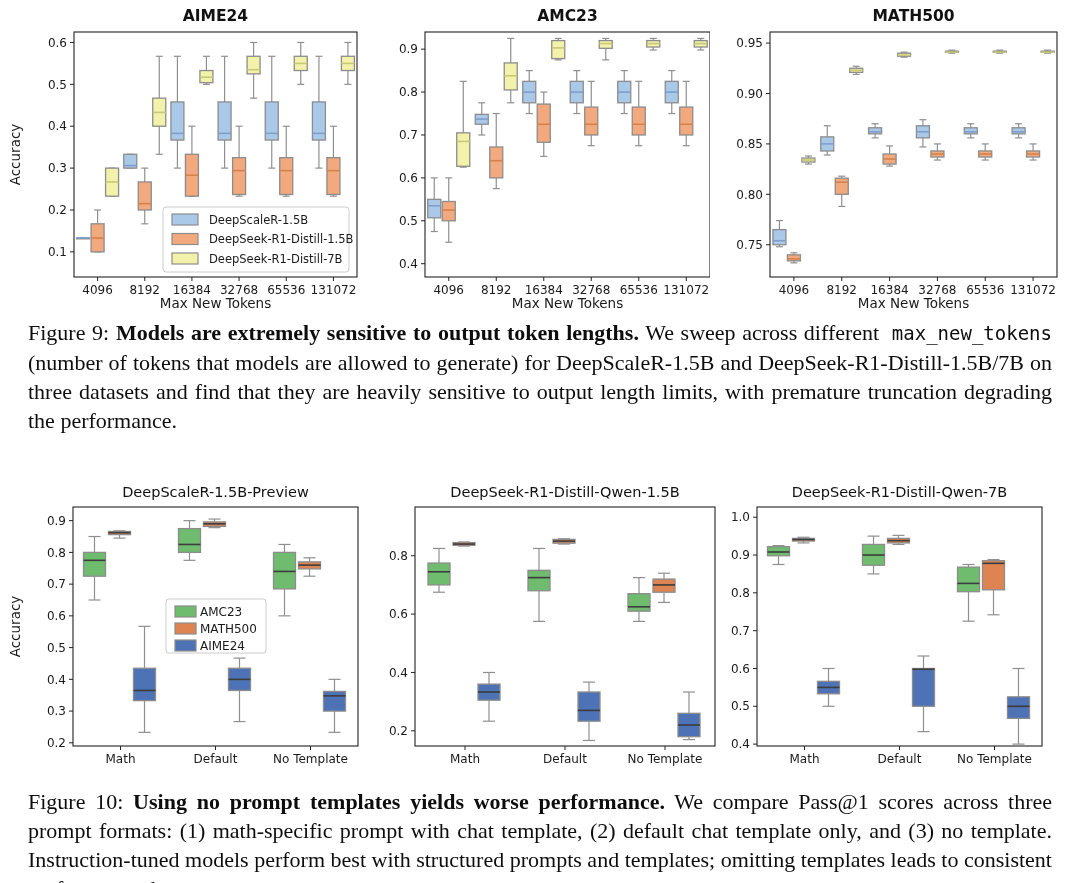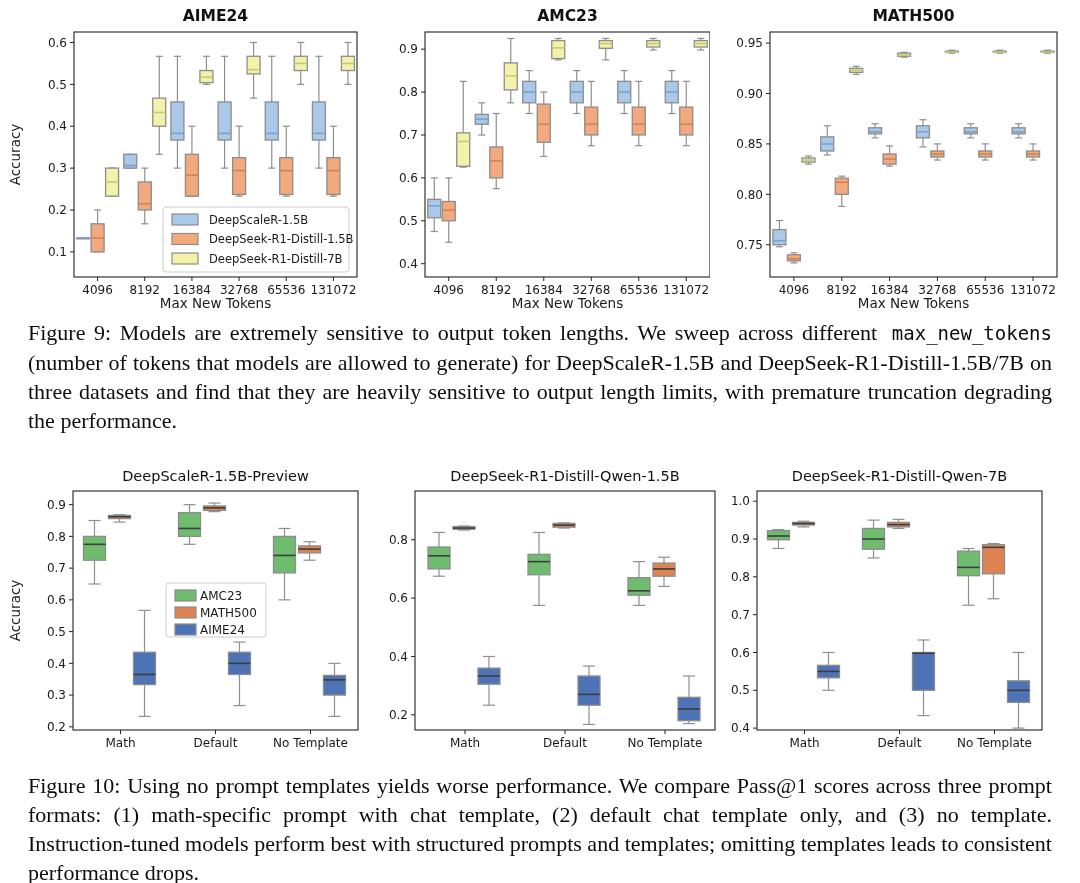--- a/index.html
+++ b/index.html
@@ -1,26 +1,26 @@
 <!DOCTYPE html>
 <html><head>
 <meta charset="utf-8">
 <style>
   html,body{margin:0;padding:0;background:#ffffff;}
   .page{width:1080px;height:883px;background:#ffffff;overflow:hidden;
         font-family:"DejaVu Sans",sans-serif;color:#1a1a1a;}
   .chart-row{display:flex;align-items:flex-start;}
   .row9{height:316px;}
-  .row10{margin-top:28px;height:292px;}
+  .row10{margin-top:44px;height:292px;}
   svg{display:block;}
   svg text{font-family:"DejaVu Sans",sans-serif;}
   .caption{margin:2px 28px 0 28px;font-family:"Liberation Serif",serif;
            font-size:22px;line-height:29px;text-align:justify;color:#0d0d0d;}
   .cap10{margin-top:16px;}
-  .cap-bold{font-weight:normal;}
+  .cap-bold{font-weight:bold;}
   .cap-code{font-family:"DejaVu Sans Mono",monospace;font-size:19px;padding-left:6px;}
 </style>
 </head>
 <body>
 
 <div class="page">
 
   <div class="chart-row row9">
     <svg id="c0" width="360" height="316">
         <text x="215.5" y="21" text-anchor="middle" font-size="15.5" font-weight="bold" fill="#111">AIME24</text>

